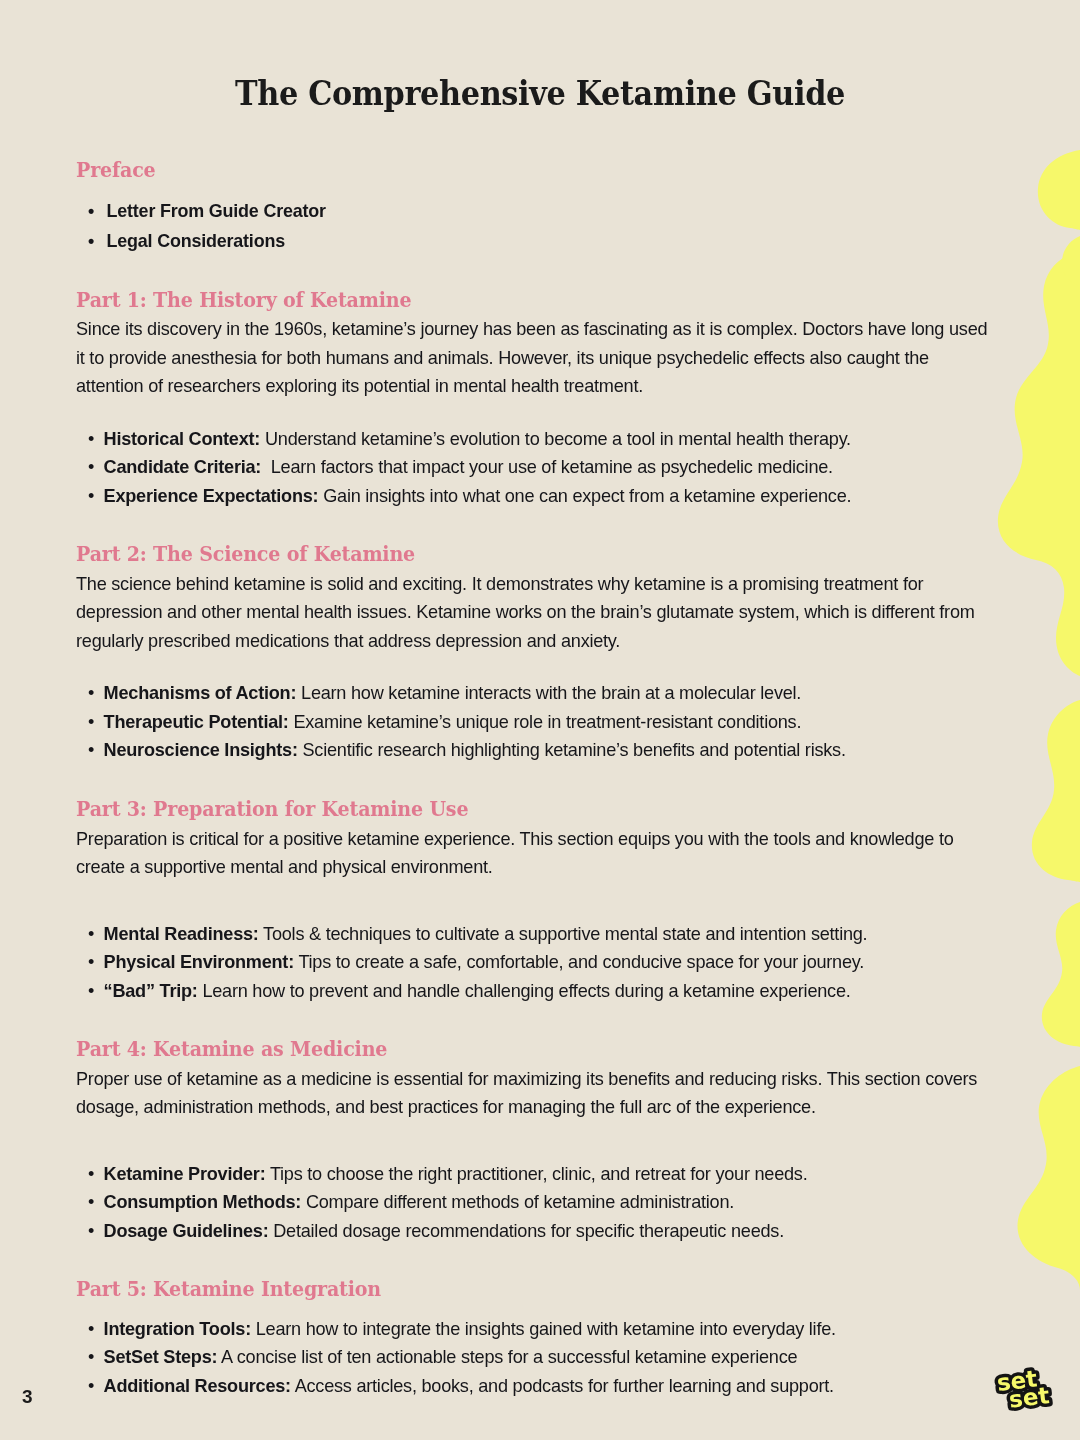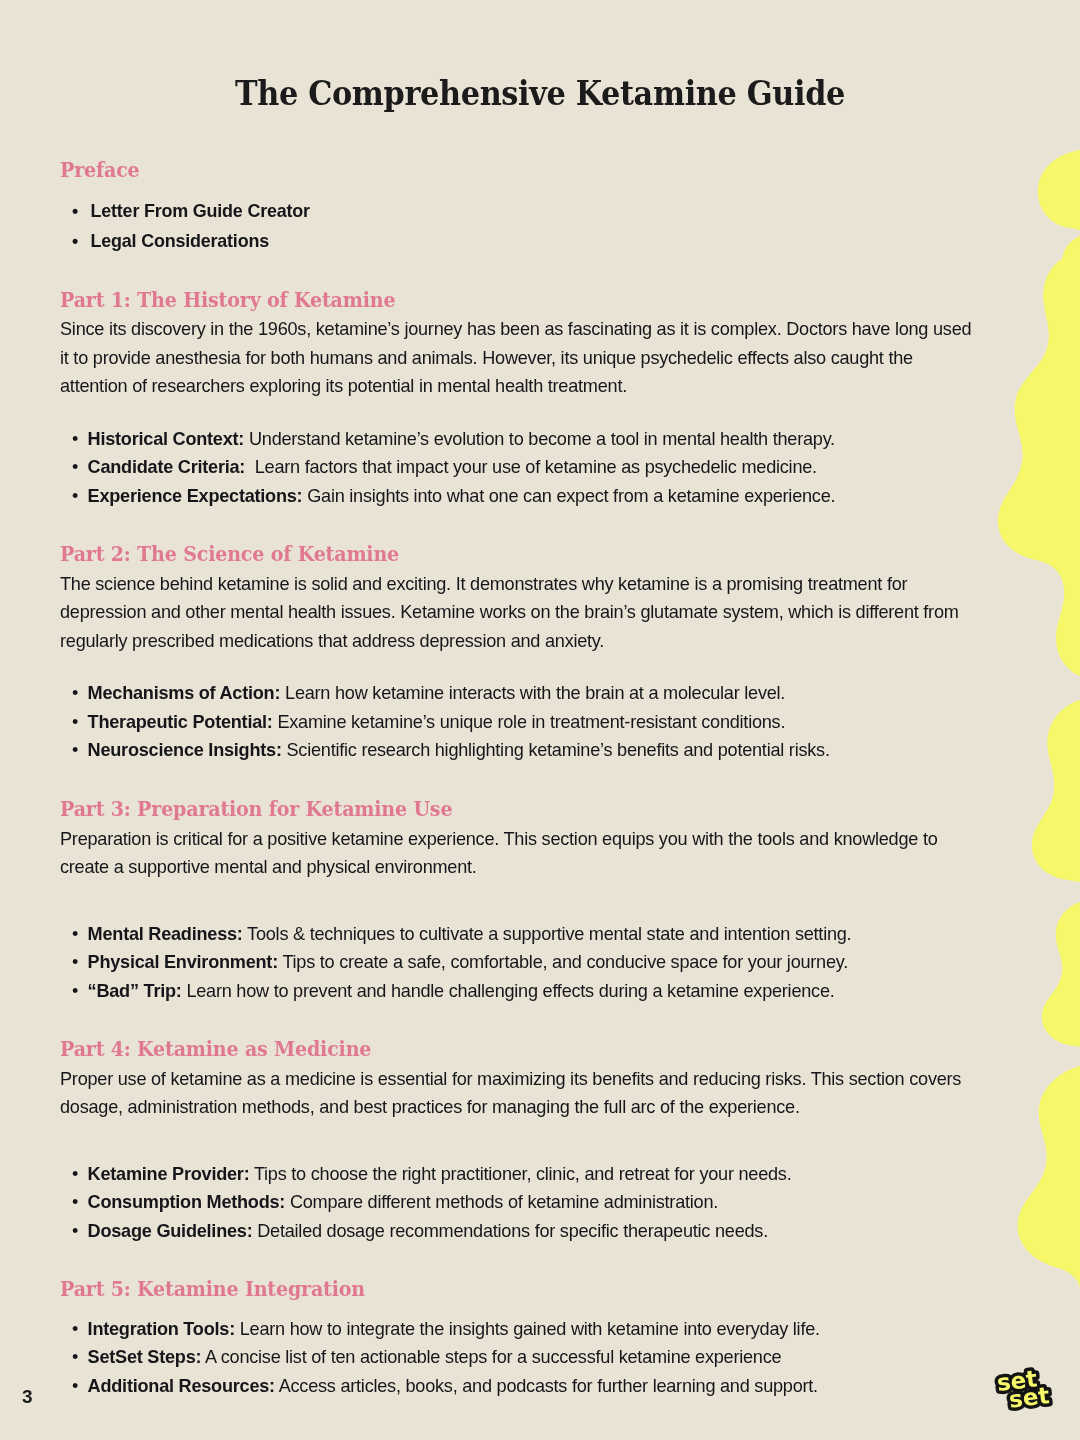--- a/index.html
+++ b/index.html
@@ -38,21 +38,21 @@
     font-weight: 700;
     font-size: 33px;
     letter-spacing: -0.4px;
     color: #1b1b1b;
     transform: scaleX(0.92);
   }
 
   
   #content {
     position: absolute;
-    left: 60px;
+    left: 76px;
     top: 158px;
     width: 944px;
   }
 
   .section { }
 
   .section-heading {
     font-family: "DejaVu Serif", serif;
     font-weight: 700;
     font-size: 20.5px;

